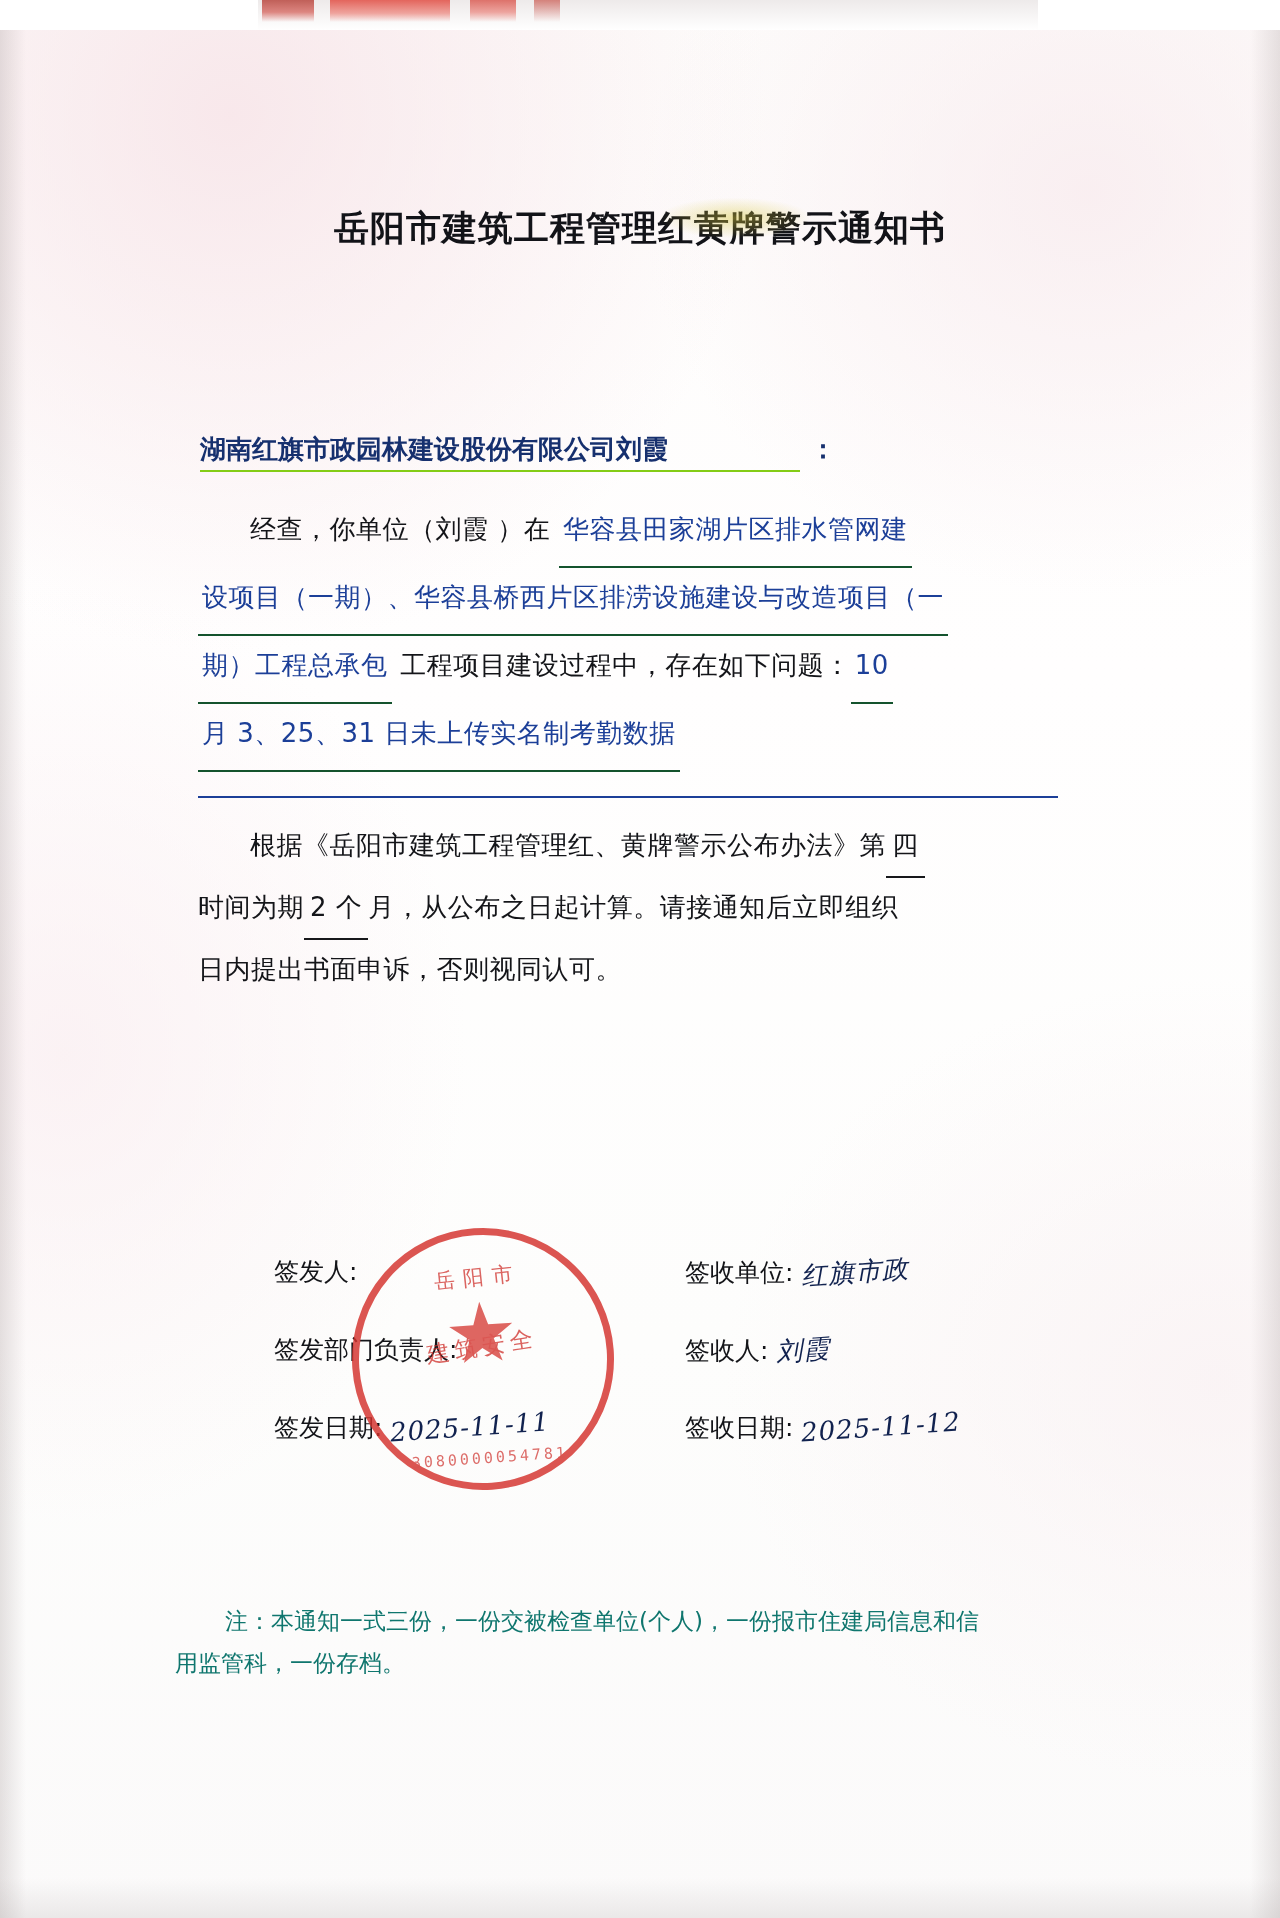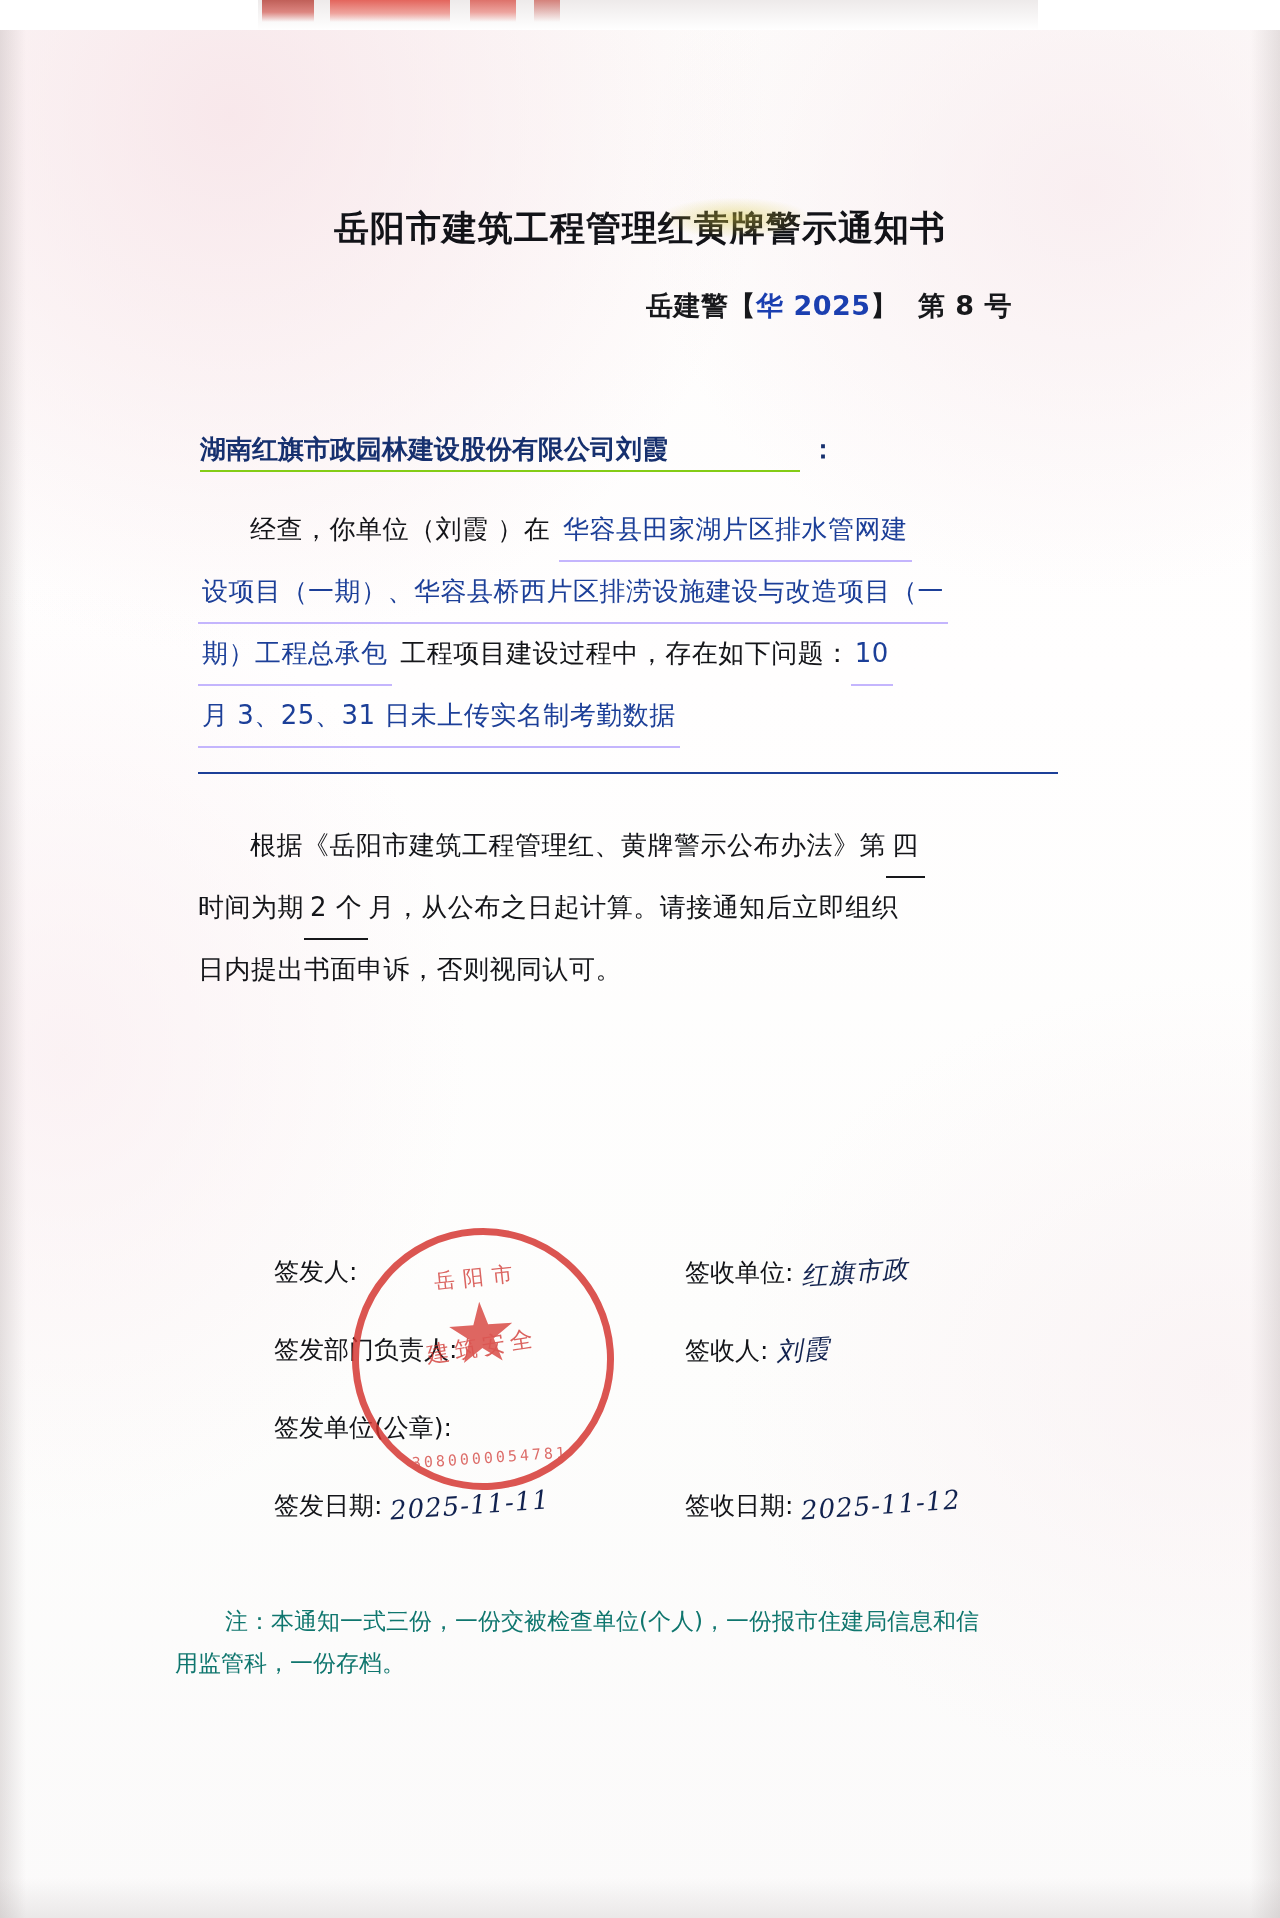--- a/index.html
+++ b/index.html
@@ -124,22 +124,22 @@
     font-size: 26px;
     line-height: 58px;
     font-family: "DejaVu Sans", "Liberation Sans", sans-serif;
     color: #141519;
     letter-spacing: 0.5px;
   }
   .line { white-space: nowrap; }
   .indent { padding-left: 52px; }
   .blue { color: #1c3f98; }
   .ul {
-    border-bottom: 2px solid #c4b5fd;
-    padding: 0 4px 2px 4px;
+    border-bottom: 2px solid #14532d;
+    padding: 0 4px 8px 4px;
     display: inline-block;
   }
   .ul-black {
     border-bottom: 2px solid #17181b;
     padding: 0 6px 2px 6px;
     display: inline-block;
   }
   .blank-rule {
     display: block;
     border-bottom: 2px solid #1c3f98;
@@ -283,23 +283,20 @@
   <div class="tear tear-b"></div>
   <div class="tear tear-c"></div>
   <div class="tear tear-d"></div>
 </div>
 
 <div class="doc">
 
   <div class="title">岳阳市建筑工程管理红黄牌警示通知书</div>
   <div class="title-smudge"></div>
 
-  <div class="doc-number">
-    <span>岳建警【</span><span class="num-blue">华 2025</span><span>】</span>&nbsp;&nbsp;<span>第 8 号</span>
-  </div>
 
   <div class="recipient">
     <span class="fill">湖南红旗市政园林建设股份有限公司刘霞</span><span class="colon">：</span>
   </div>
 
   <div class="body-block">
     <div class="line indent">
       <span>经查，你单位（刘霞 ）在</span>
       <span class="blue ul">华容县田家湖片区排水管网建</span>
     </div>
@@ -333,23 +330,20 @@
         <span>签收单位:</span>
         <span class="handwrite ink">红旗市政</span>
       </span>
     </div>
     <div class="sig-row">
       <span class="sig-left">签发部门负责人:</span>
       <span class="sig-right">
         <span>签收人:</span>
         <span class="handwrite ink">刘霞</span>
       </span>
-    </div>
-    <div class="sig-row">
-      <span class="sig-left">签发单位(公章):</span>
     </div>
     <div class="sig-row">
       <span class="sig-left">
         <span>签发日期:</span>
         <span class="handwrite ink">2025-11-11</span>
       </span>
       <span class="sig-right">
         <span>签收日期:</span>
         <span class="handwrite ink">2025-11-12</span>
       </span>

